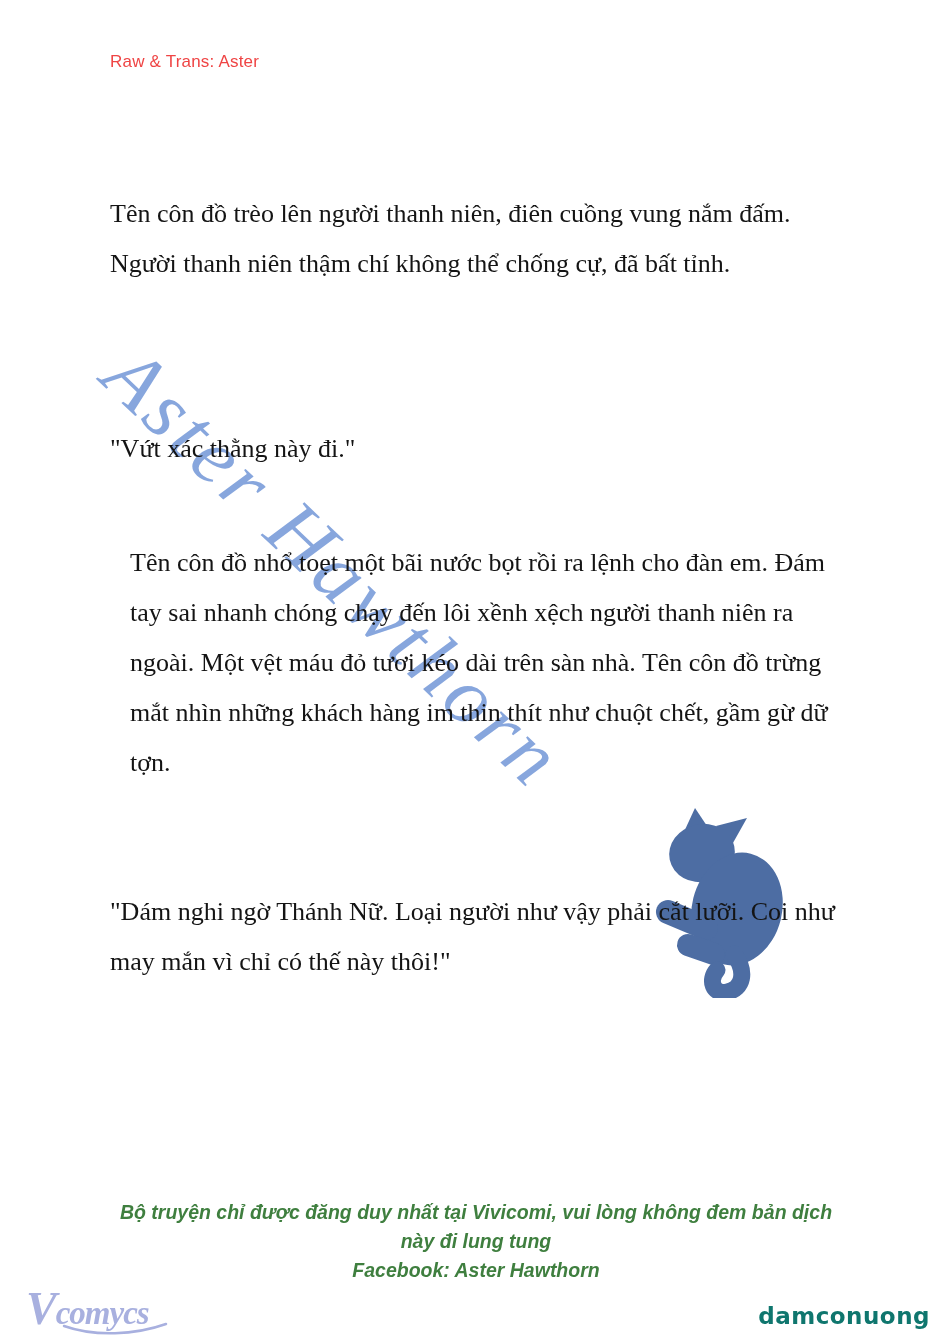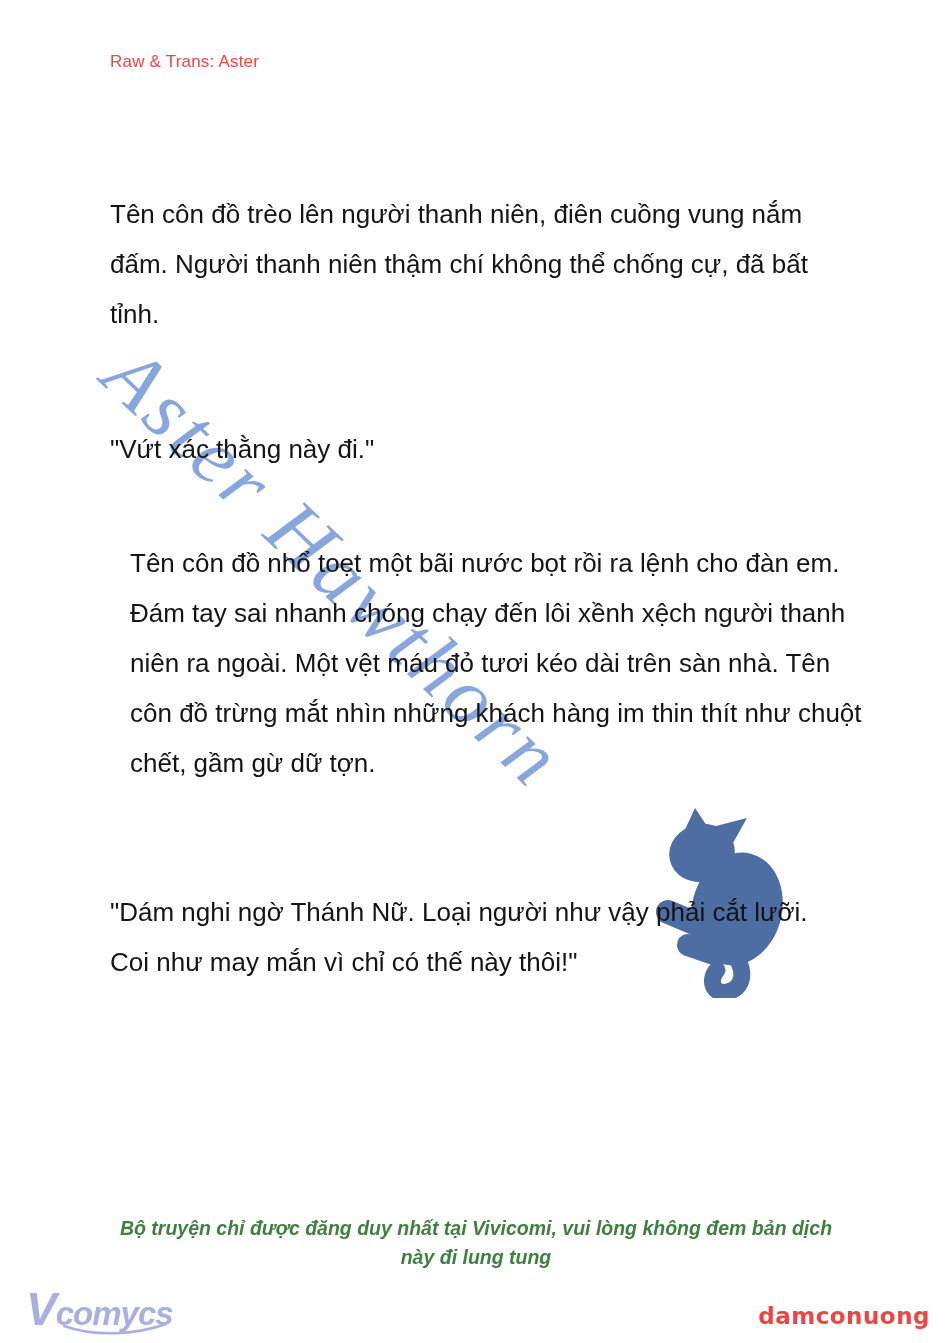--- a/index.html
+++ b/index.html
@@ -50,21 +50,21 @@
     z-index: 1;
     pointer-events: none;
   }
 
   
   .body-text {
     position: absolute;
     left: 110px;
     width: 732px;
     z-index: 2;
-    font-family: Liberation Sans, sans-serif;
+    font-family: Liberation Serif, serif;
     font-size: 26px;
     line-height: 50px;
     color: #141414;
     text-align: left;
   }
   #p1 { top: 163px; }
   #q1 { top: 398px; }
   #p2 { top: 512px; margin-left: 20px; }
   #q2 { top: 861px; }
   #p3 { top: 1036px; }
@@ -77,29 +77,29 @@
     top: 1198px;
     z-index: 2;
     text-align: center;
     font-family: "Liberation Sans", sans-serif;
     font-style: italic;
     font-weight: bold;
     font-size: 19.5px;
     line-height: 29px;
     color: #3f7f3f;
   }
-  .footer-note .line { display: block; margin-top: 16px; }
+  .footer-note .line { display: block; }
 
   
   .vcomycs {
     position: absolute;
     left: 26px;
     top: 1286px;
     z-index: 2;
-    font-family: Liberation Sans, sans-serif;
+    font-family: Liberation Serif, serif;
     font-style: italic;
     font-weight: bold;
     font-size: 33px;
     letter-spacing: -1px;
     color: #a8b0df;
     line-height: 1;
   }
   .vcomycs::first-letter { font-size: 46px; }
   .vcomycs .swoosh {
     position: absolute;
@@ -110,21 +110,21 @@
   
   .damconuong {
     position: absolute;
     right: 20px;
     top: 1303px;
     z-index: 2;
     font-family: "DejaVu Sans", sans-serif;
     font-weight: bold;
     font-size: 23px;
     letter-spacing: 0.5px;
-    color: #ef4444;
+    color: #0f766e;
     text-shadow: 0 0 4px rgba(255,255,255,0.95), 0 0 1px rgba(255,255,255,0.9);
   }
 </style>
 </head>
 <body>
 
 <div class="page">
 
   <div class="credit">Raw &amp; Trans: Aster</div>
 
@@ -150,20 +150,21 @@
 
   <p class="body-text" id="q1">"Vứt xác thằng này đi."</p>
 
   <p class="body-text" id="p2">Tên côn đồ nhổ toẹt một bãi nước bọt rồi ra lệnh cho đàn em. Đám tay sai nhanh chóng chạy đến lôi xềnh xệch người thanh niên ra ngoài. Một vệt máu đỏ tươi kéo dài trên sàn nhà. Tên côn đồ trừng mắt nhìn những khách hàng im thin thít như chuột chết, gầm gừ dữ tợn.</p>
 
   <p class="body-text" id="q2">"Dám nghi ngờ Thánh Nữ. Loại người như vậy phải cắt lưỡi. Coi như may mắn vì chỉ có thế này thôi!"</p>
 
 
   <div class="footer-note">
     <span class="line">Bộ truyện chỉ được đăng duy nhất tại Vivicomi, vui lòng không đem bản dịch này đi lung tung</span>
+    <span class="line">Facebook: Aster Hawthorn</span>
   </div>
 
   <div class="vcomycs">
     <span>Vcomycs</span>
     <svg class="swoosh" width="110" height="16" viewBox="0 0 110 16" aria-hidden="true">
       <path d="M4 4 C 35 15, 75 13, 106 2" stroke="#a8b0df" stroke-width="2.5" fill="none" stroke-linecap="round"></path>
     </svg>
   </div>
 
   <div class="damconuong">damconuong</div>

